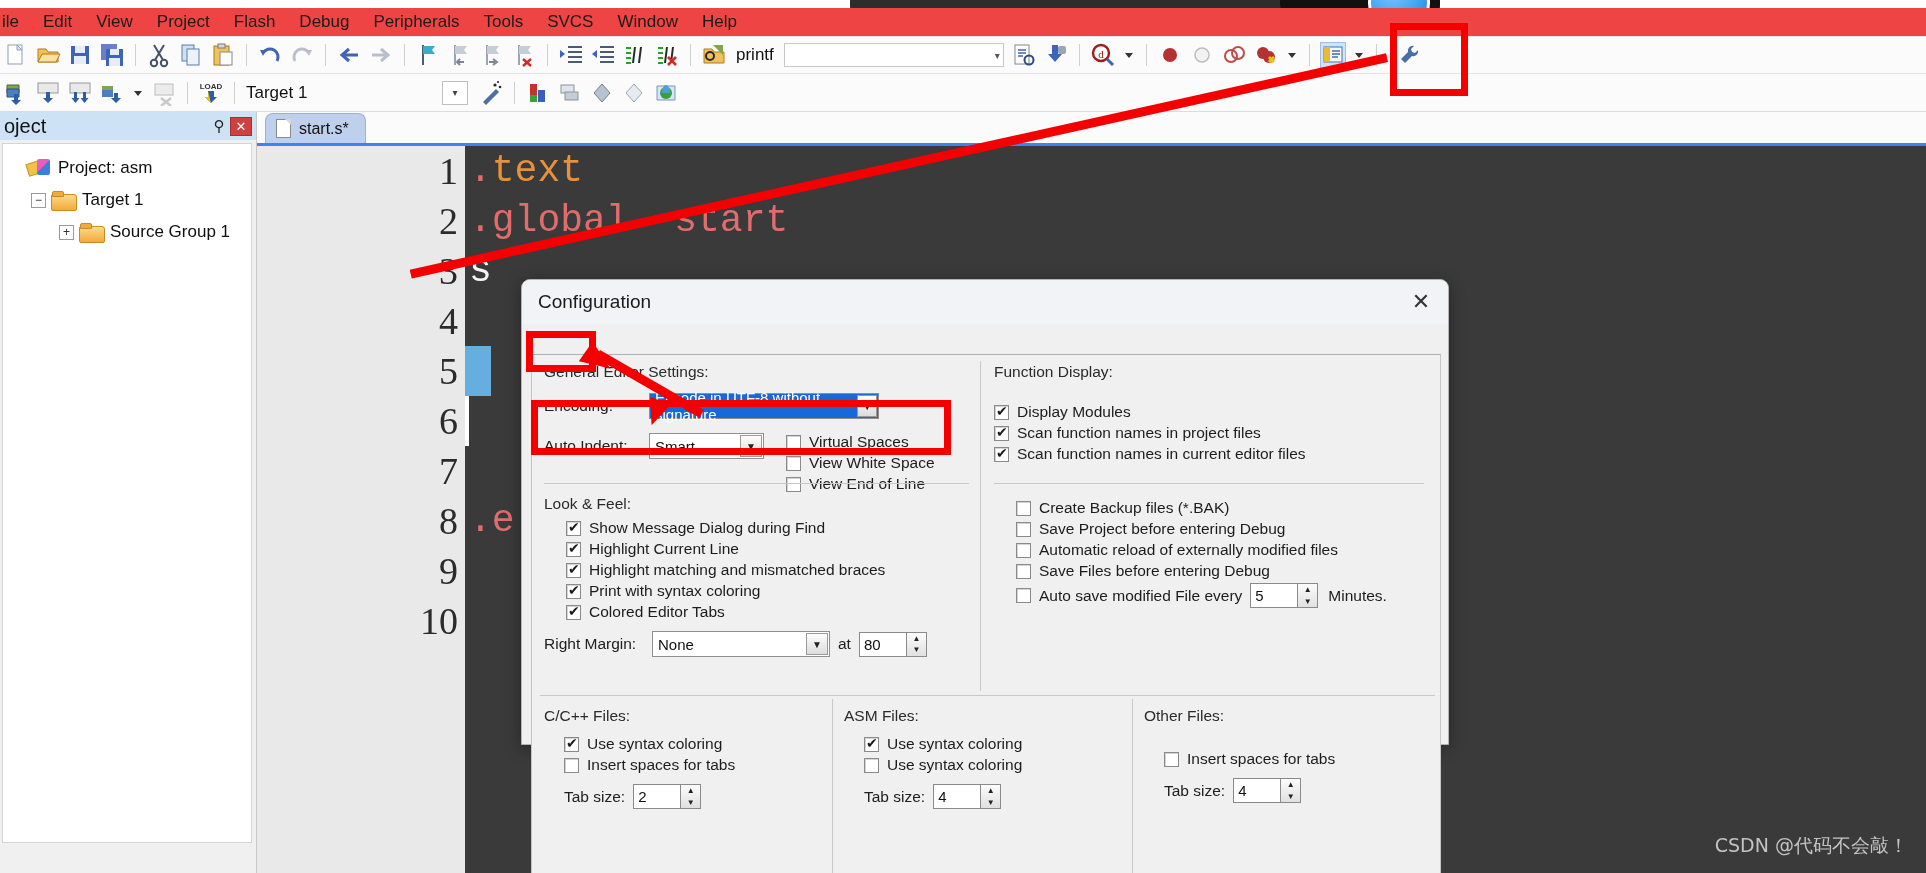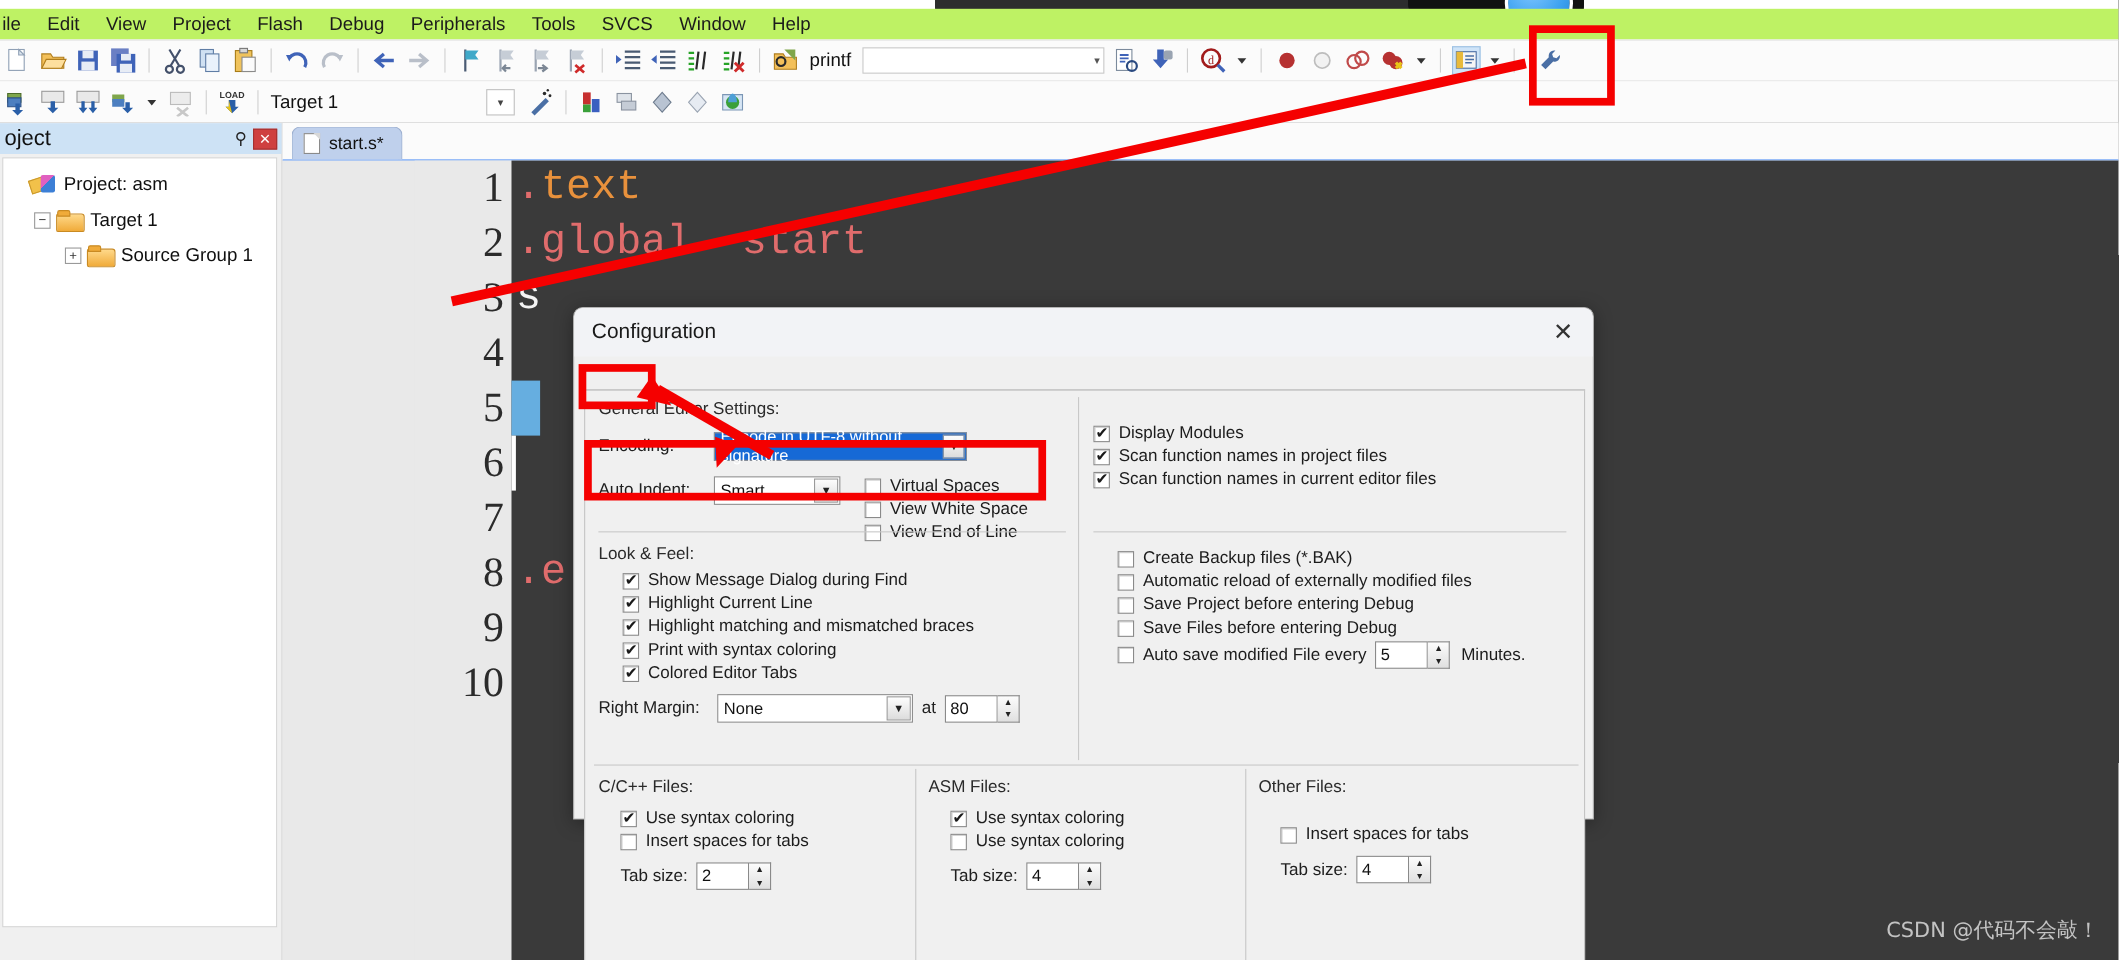--- a/index.html
+++ b/index.html
@@ -13,21 +13,21 @@
   }
 
   
   #top-strip { position:absolute; left:850px; top:0; width:590px; height:17px; background:#2d2d2d; border-radius:0 0 10px 10px; }
   #top-strip2 { position:absolute; left:1280px; top:0; width:160px; height:14px; background:#111; border-radius:0 0 10px 10px; }
   #blue-orb { position:absolute; left:1368px; top:-28px; width:62px; height:62px; border-radius:50%;
               background:radial-gradient(circle at 38% 28%, #7fc6ff 0%, #3da2f0 55%, #1f7fd0 100%);
               border:3px solid #ffffff; }
 
   
-  #menubar { position:absolute; left:0; top:8px; width:1926px; height:28px; background:#bef264; display:flex; align-items:center; }
+  #menubar { position:absolute; left:0; top:8px; width:1926px; height:28px; background:#ef4444; display:flex; align-items:center; }
   #menubar .mi { font-size:17px; color:#1b1b1b; padding:2px 12px; white-space:nowrap; }
   #menubar .mi:first-child { padding-left:2px; }
 
   
   #toolbar1 { position:absolute; left:0; top:36px; width:1926px; height:38px; background:#fbfbfb; border-top:1px solid #e4e4e4; border-bottom:1px solid #e4e4e4; display:flex; align-items:center; }
   #toolbar2 { position:absolute; left:0; top:74px; width:1926px; height:38px; background:#fbfbfb; border-bottom:1px solid #dcdcdc; display:flex; align-items:center; }
   .tbico { width:26px; height:26px; margin:0 3px; position:relative; flex:none; }
   .sep { width:1px; height:22px; background:#cfcfcf; margin:0 7px; flex:none; }
   .tb-combo { width:220px; height:24px; border:1px solid #c8c8c8; background:#fff; display:flex; align-items:center; justify-content:flex-end; padding-right:3px; margin:0 4px; }
   .tb-combo .arw { font-size:10px; color:#555; }
@@ -49,21 +49,21 @@
   .folder { width:24px; height:18px; margin-right:7px; flex:none; position:relative; }
   .folder::before { content:""; position:absolute; left:0; top:3px; width:24px; height:15px; background:linear-gradient(#ffd98a,#f0ab3a); border:1px solid #c98a22; border-radius:2px 3px 2px 2px; }
   .folder::after { content:""; position:absolute; left:1px; top:0px; width:10px; height:4px; background:#f0ab3a; border:1px solid #c98a22; border-radius:2px 2px 0 0; }
   .projico { width:24px; height:20px; margin-right:7px; flex:none; position:relative; }
   .projico::before{ content:""; position:absolute; left:0; top:4px; width:12px; height:11px; background:#f2c14a; transform:rotate(-18deg); border:1px solid #c9982b;}
   .projico::after{ content:""; position:absolute; left:10px; top:1px; width:13px; height:16px;
       background: linear-gradient(135deg,#e060c0 0 45%, #3c7fd6 45% 100%); border-radius:2px;}
 
   
   #editor-wrap { position:absolute; left:257px; top:112px; width:1669px; height:761px; background:#ffffff; }
-  #tabstrip { height:34px; background:#fbfbfb; border-bottom:1px solid #3b82f6; display:flex; align-items:flex-end; padding-left:8px;}
+  #tabstrip { height:34px; background:#fbfbfb; border-bottom:3px solid #3b82f6; display:flex; align-items:flex-end; padding-left:8px;}
   #file-tab { height:30px; background:#bfd0ec; border:1px solid #9db0d0; border-bottom:none; border-radius:8px 8px 0 0; display:flex; align-items:center; padding:0 16px 0 10px; font-size:16px; color:#111; }
   .doc-ico { width:15px; height:19px; background:#fff; border:1px solid #8a8a8a; margin-right:8px; position:relative; }
   .doc-ico::after { content:""; position:absolute; right:-1px; top:-1px; border-left:6px solid transparent; border-top:6px solid #d8d8d8; }
 
   #gutter-pane { position:absolute; left:0; top:34px; width:1669px; height:727px; background:#e9e9e9; }
   #gutter { position:absolute; left:120px; top:0; width:88px; height:727px; background:#e9e9e9; }
   .lineno { font-family:"Liberation Serif", serif; font-size:38px; color:#2b2b2b; text-align:right; height:50px; line-height:50px; padding-right:7px; }
   #code { position:absolute; left:208px; top:0; width:1461px; height:727px; background:#3a3a3a; font-family:"Liberation Mono", monospace; font-size:38px; }
   .codeline { height:50px; line-height:50px; padding-left:4px; white-space:pre; color:#e8813a; }
   .kw-red { color:#e06c6c; }
@@ -518,20 +518,21 @@
             </div>
           <div class="cb">
               <span class="box"></span>
               <span>View End of Line</span>
             </div>
         </div>
       </div>
     </div>
 
     <div class="group" style="left:462px; top:8px; width:430px;">
+      <div class="glabel">Function Display:</div>
       <div style="margin-top:22px">
         <div class="cb">
             <span class="box on"></span>
             <span>Display Modules</span>
           </div>
         <div class="cb">
             <span class="box on"></span>
             <span>Scan function names in project files</span>
           </div>
         <div class="cb">
@@ -586,25 +587,25 @@
     </div>
 
     <div class="group" style="left:462px; top:140px; width:440px;">
       <div style="margin-left:22px; margin-top:4px;">
         <div class="cb">
             <span class="box"></span>
             <span>Create Backup files (*.BAK)</span>
           </div>
         <div class="cb">
             <span class="box"></span>
+            <span>Save Project before entering Debug</span>
+          </div>
+        <div class="cb">
+            <span class="box"></span>
             <span>Automatic reload of externally modified files</span>
-          </div>
-        <div class="cb">
-            <span class="box"></span>
-            <span>Save Project before entering Debug</span>
           </div>
         <div class="cb">
             <span class="box"></span>
             <span>Save Files before entering Debug</span>
           </div>
         <div class="cb" style="align-items:center">
           <span class="box"></span>
           <span>Auto save modified File every</span>
           <span class="spin" style="margin-left:8px">
               <span>5</span>

